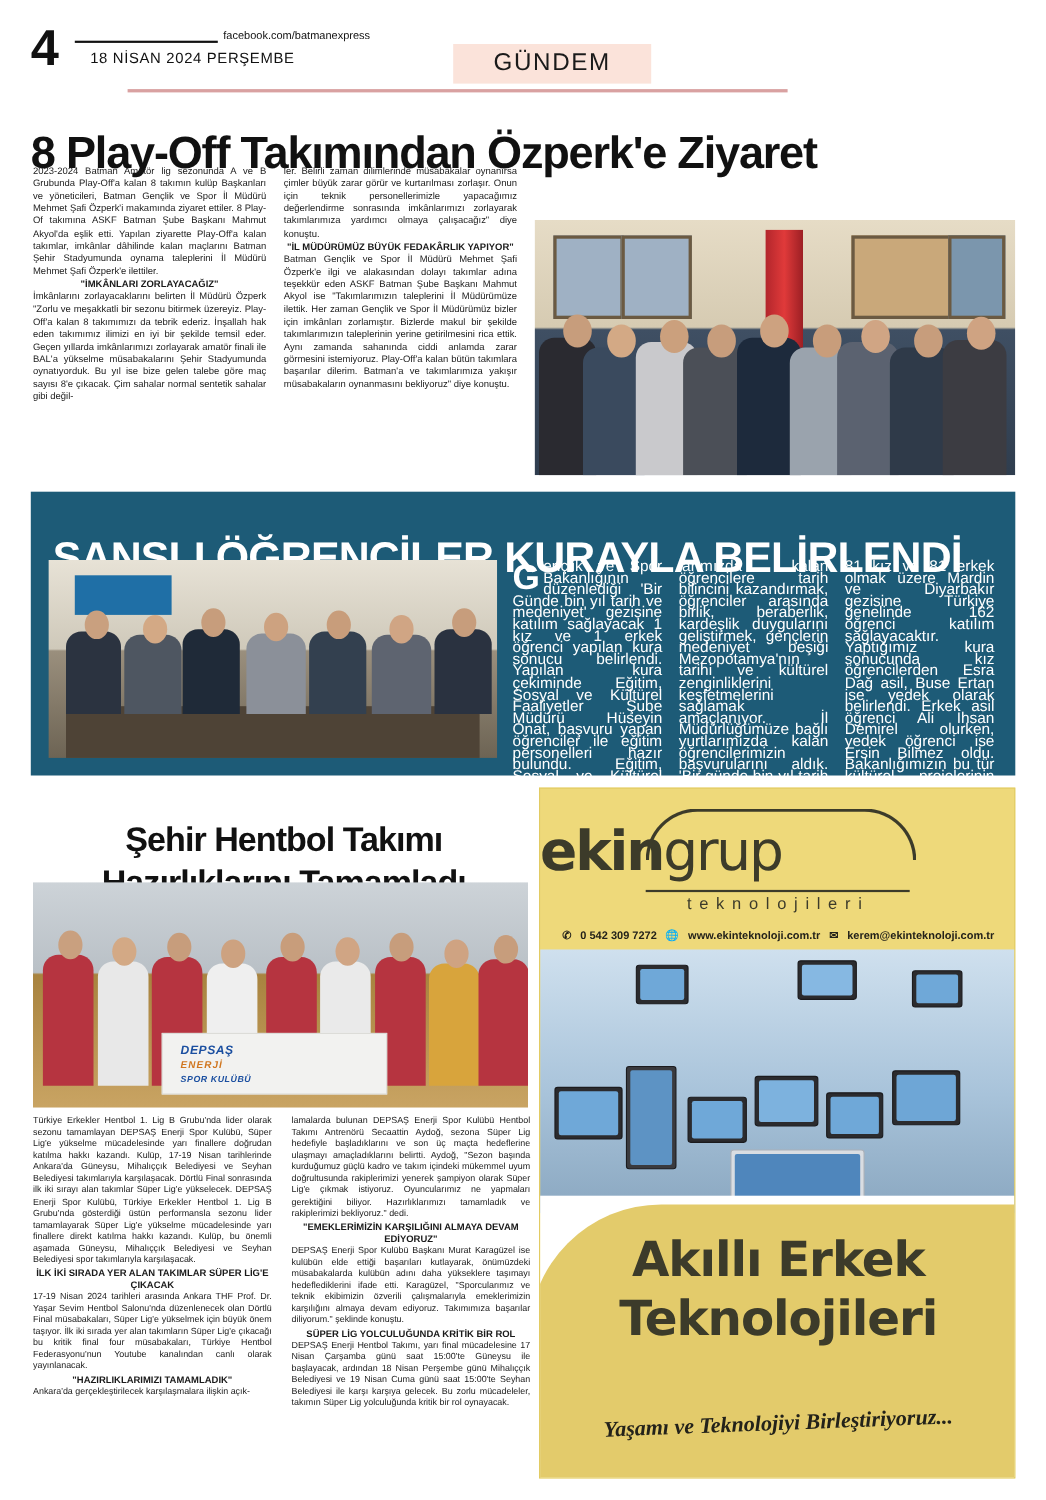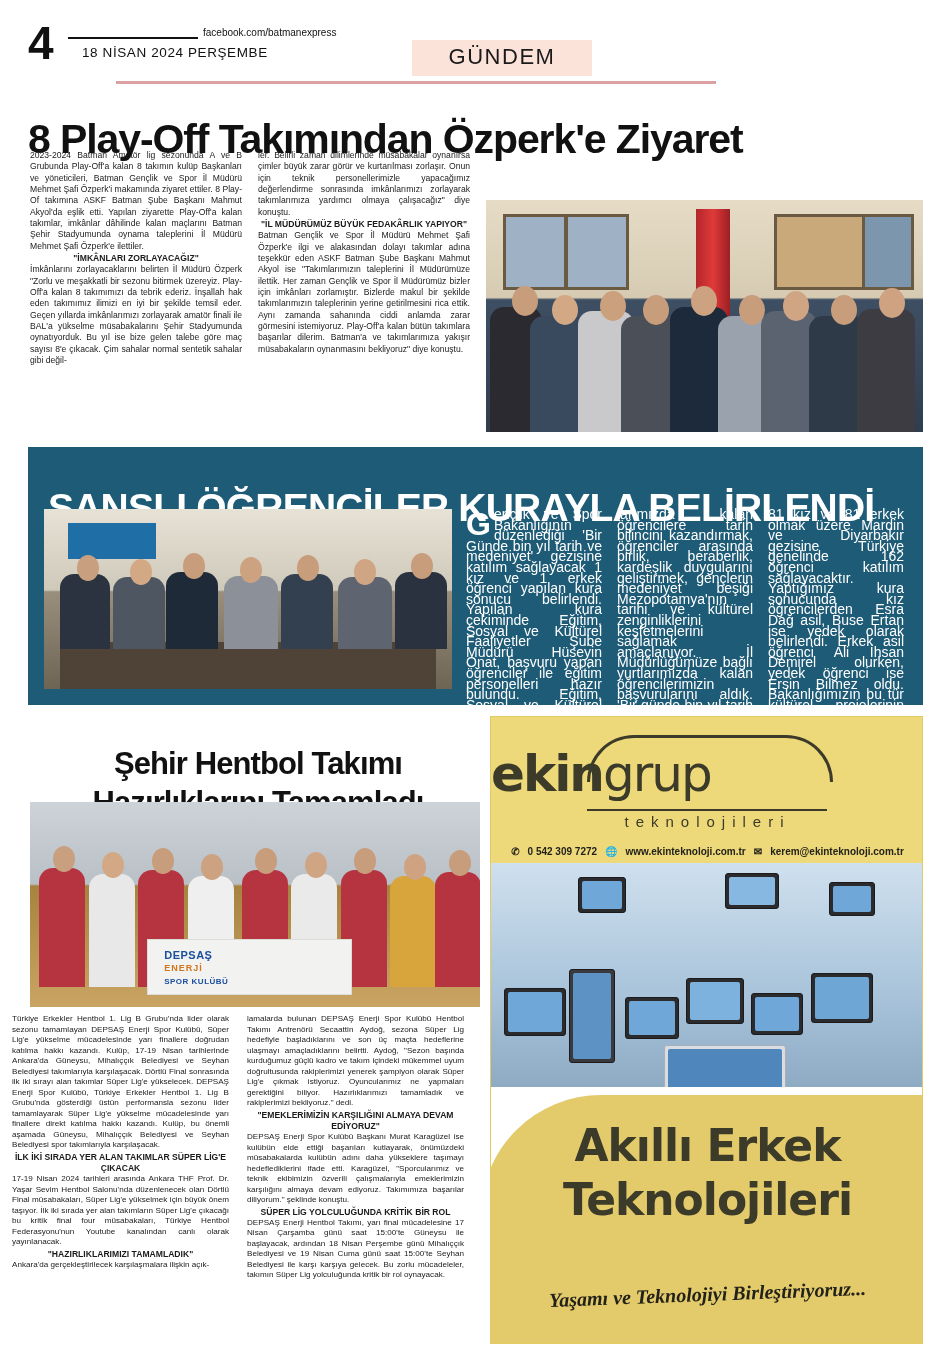--- a/index.html
+++ b/index.html
@@ -45,21 +45,21 @@
        color:#fff;letter-spacing:-0.8px;line-height:46px;white-space:nowrap;}
   .a2-photo{position:absolute;left:16px;top:62px;width:408px;height:180px;overflow:hidden;}
   .a2-cols{position:absolute;left:438px;top:62px;width:444px;height:184px;}
   .a2-cols .col{width:136px;margin-right:15px;color:#fff;font-size:14px;line-height:10.6px;}
   .a2-cols .col:last-child{margin-right:0;}
 
   
   .a3-headline{position:absolute;left:28px;top:718px;width:460px;font-size:31px;font-weight:700;
        letter-spacing:-0.9px;line-height:39px;text-align:center;}
   .a3-photo{position:absolute;left:30px;top:802px;width:450px;height:205px;overflow:hidden;}
-  .a3-body{position:absolute;left:12px;top:1014px;width:452px;height:330px;}
+  .a3-body{position:absolute;left:30px;top:1014px;width:452px;height:330px;}
   .a3-body .col{width:217px;margin-right:18px;font-size:8.1px;line-height:10.5px;}
   .a3-body .col:last-child{margin-right:0;}
 
   
   .ad{position:absolute;left:490px;top:716px;width:433px;height:628px;
       background:#eed97a;overflow:hidden;border:1px solid #e2cb63;box-sizing:border-box;}
   .ad-logo{position:absolute;left:0;top:30px;width:433px;}
   .ad-logo-main{font-size:50px;font-weight:700;color:#3c3b2a;letter-spacing:-2px;
       line-height:54px;font-family:"DejaVu Sans",sans-serif;}
   .ad-logo-main .thin{font-weight:400;}
@@ -86,21 +86,21 @@
   
   .ph{position:absolute;inset:0;}
   .p1-wall{background:linear-gradient(180deg,#e6dcc6 0%,#d6cbb2 42%,#3f4f63 43%,#2f3d4e 100%);}
   .flag{position:absolute;left:48%;top:4%;width:34px;height:46%;
         background:linear-gradient(90deg,#b3262c,#e03a3a,#9c1f24);}
   .pic-frame{position:absolute;top:6%;width:58px;height:30%;background:#9fb1c4;
         border:3px solid #6b5a42;}
   .person{position:absolute;bottom:0;border-radius:14px 14px 0 0;}
   .head{position:absolute;border-radius:50%;}
   .court{position:absolute;left:0;top:0;right:0;bottom:0;
-        background:linear-gradient(180deg,#cdd3d8 0%,#b9c0c6 40%,#a8833f 41%,#c9a463 100%);}
+        background:linear-gradient(180deg,#cdd3d8 0%,#b9c0c6 40%,#a8833f 41%,#c9a463 100%);font-style:italic;}
   .banner-w{position:absolute;left:26%;bottom:6%;width:45%;height:26%;background:#f2f2f0;
         border:1px solid #dcdcd8;}
   .room{position:absolute;inset:0;background:linear-gradient(180deg,#e7e2d6,#cfc9ba 45%,#9a8f7d 46%,#6d6454);}
   .table{position:absolute;left:4%;bottom:0;width:92%;height:26%;background:#4e4336;}
   .sign{position:absolute;left:6%;top:8%;width:88px;height:36px;background:#1f6fa6;}
   .devices{position:absolute;inset:0;background:linear-gradient(180deg,#cfe0ee 0%,#a8c3da 55%,#8aa7c0 100%);}
   .dev{position:absolute;background:#2b2b2e;border-radius:3px;border:1px solid #1b1b1e;}
   .dev .scr{position:absolute;inset:3px;background:#6fa8d8;border-radius:2px;}
 </style>
 </head>

